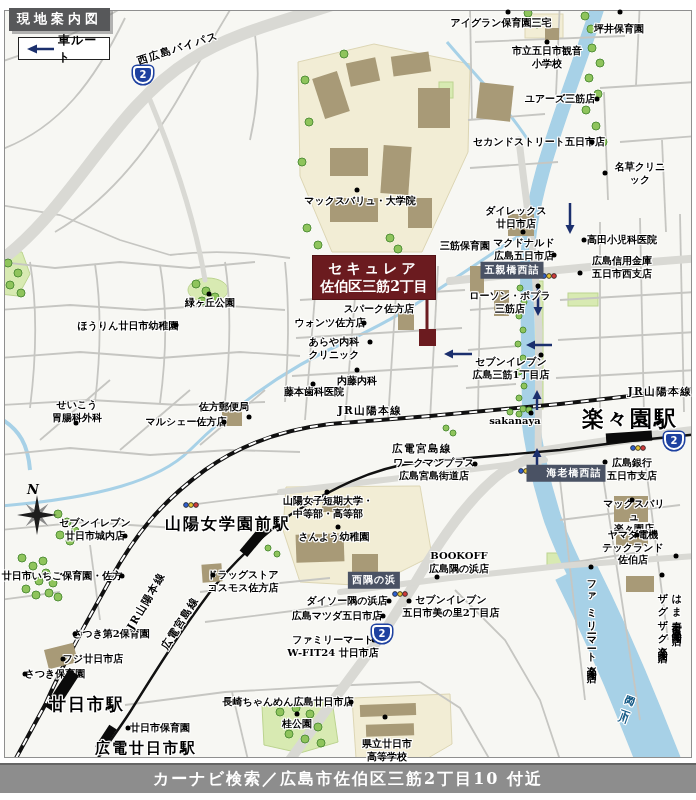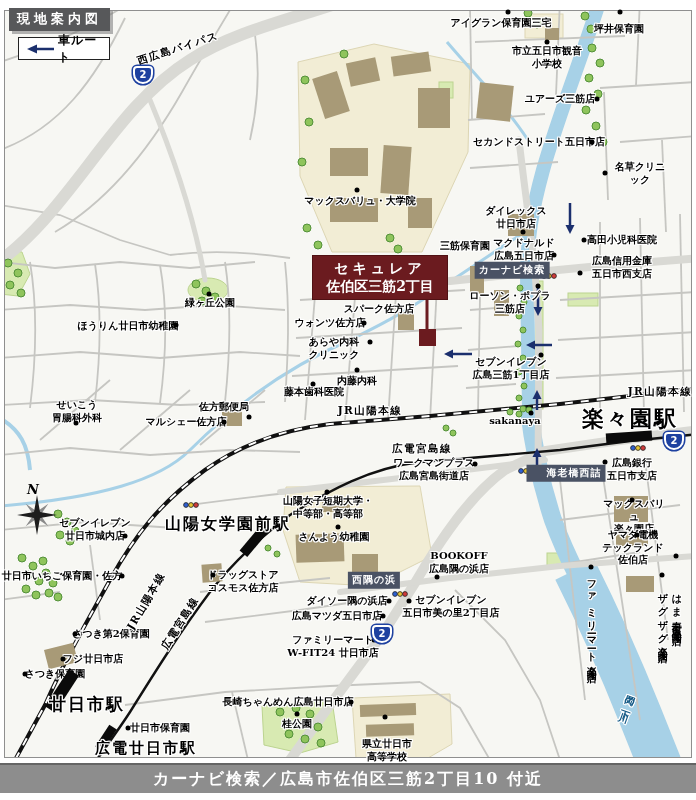--- a/index.html
+++ b/index.html
@@ -21,21 +21,21 @@
   .shield{position:absolute;transform:translate(-50%,-50%);width:20px;height:18px;background:#1e41a0;
           color:#fff;font:bold 10px/14px "DejaVu Sans",sans-serif;text-align:center;border:2px solid #fff;
           border-radius:4px 4px 10px 10px;box-shadow:0 0 0 1.5px #1e41a0;box-sizing:border-box;}
   .dot{position:absolute;width:5px;height:5px;background:#000;border-radius:50%;transform:translate(-50%,-50%);}
   .st-marker{position:absolute;background:#0a0a0a;}
   #header-box{position:absolute;left:9px;top:8px;background:#57585a;color:#fff;font-weight:bold;
               font-size:13px;letter-spacing:4px;padding:2px 8px 3px;box-shadow:3px 3px 0 rgba(120,120,120,.55);}
   #legend-box{position:absolute;left:18px;top:37px;width:92px;height:23px;background:#fff;border:1px solid #222;
               display:flex;align-items:center;gap:4px;padding:0 6px;box-sizing:border-box;}
   #legend-label{font-weight:bold;font-size:12px;letter-spacing:1px;}
-  #site-box{position:absolute;left:312px;top:255px;width:136px;background:#6b1b1f;color:#fff;text-align:center;
+  #site-box{position:absolute;left:312px;top:255px;width:124px;background:#6b1b1f;color:#fff;text-align:center;
             padding:3px 0 4px;border:1px solid #501114;box-sizing:border-box;}
   #site-line1{font-size:14px;font-weight:bold;letter-spacing:4px;line-height:1.3;}
   #site-line2{font-size:14px;font-weight:bold;letter-spacing:0;line-height:1.3;}
   #compass-n{position:absolute;left:33px;top:489px;transform:translate(-50%,-50%);font-style:italic;
              font-size:13px;font-weight:bold;}
   #footer-bar{position:absolute;left:0;top:763px;width:696px;height:30px;background:#8d8d8d;
               border-top:2px solid #656565;color:#fff;font-weight:bold;font-size:16px;letter-spacing:2px;
               display:flex;align-items:center;justify-content:center;box-sizing:border-box;}
   .tree{fill:#8fc45c;stroke:#53913a;stroke-width:1;}
   .park{fill:#d8eab2;stroke:#bcd490;stroke-width:1;}
@@ -425,21 +425,21 @@
     <div class="poi road" style="left: 178px; top: 48px; transform: translate(-50%, -50%) rotate(-18deg);">西広島バイパス</div>
     <div class="poi water vertical" style="left: 630px; top: 698px; transform: translate(-50%, -50%) rotate(20deg);">岡の下川</div>
     <div class="st-marker" style="left: 255px; top: 540px; width: 36px; height: 10px; transform: translate(-50%, -50%) rotate(-50deg);"></div>
     <div class="poi station" style="left: 228px; top: 524px; transform: translate(-50%, -50%); font-size: 16px;">山陽女学園前駅</div>
     <div class="st-marker" style="left: 629px; top: 437px; width: 46px; height: 10px; transform: translate(-50%, -50%) rotate(-4deg);"></div>
     <div class="poi station" style="left: 630px; top: 419px; transform: translate(-50%, -50%); font-size: 22px;">楽々園駅</div>
     <div class="st-marker" style="left: 62px; top: 691px; width: 44px; height: 12px; transform: translate(-50%, -50%) rotate(-57deg);"></div>
     <div class="poi station" style="left: 87px; top: 705px; transform: translate(-50%, -50%); font-size: 17px;">廿日市駅</div>
     <div class="st-marker" style="left: 106px; top: 738px; width: 26px; height: 9px; transform: translate(-50%, -50%) rotate(-57deg);"></div>
     <div class="poi station" style="left: 146px; top: 748px; transform: translate(-50%, -50%); font-size: 15px;">広電廿日市駅</div>
-    <div class="poi badge" style="left: 512px; top: 270px; transform: translate(-50%, -50%);">カーナビ検索</div>
+    <div class="poi badge" style="left: 512px; top: 270px; transform: translate(-50%, -50%);">五親橋西詰</div>
     <div class="poi badge" style="left: 566px; top: 473px; transform: translate(-50%, -50%); padding-left: 20px;">海老橋西詰</div>
     <div class="poi badge" style="left: 374px; top: 580px; transform: translate(-50%, -50%);">西隅の浜</div>
     <div class="shield" style="left: 143px; top: 75px;">2</div>
     <div class="shield" style="left: 674px; top: 441px;">2</div>
     <div class="shield" style="left: 382px; top: 634px;">2</div>
   </div>
 
 <svg width="46" height="46" style="position:absolute;left:14px;top:492px">
   <path d="M23,7 L25.5,20.5 L39,23 L25.5,25.5 L23,39 L20.5,25.5 L7,23 L20.5,20.5 Z" fill="#8a8a8a" transform="rotate(45 23 23)"></path>
   <path d="M23,3 L26,20 L43,23 L26,26 L23,43 L20,26 L3,23 L20,20 Z" fill="#1d1d1d"></path>

